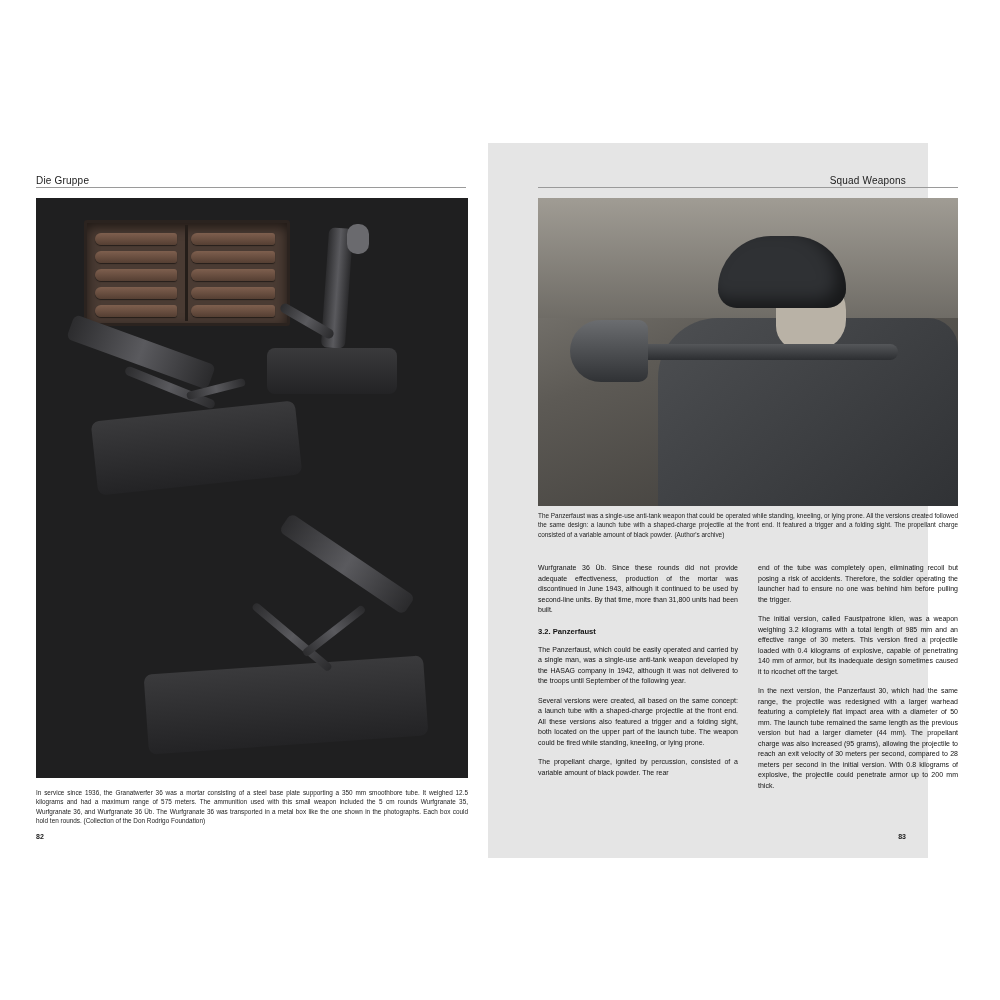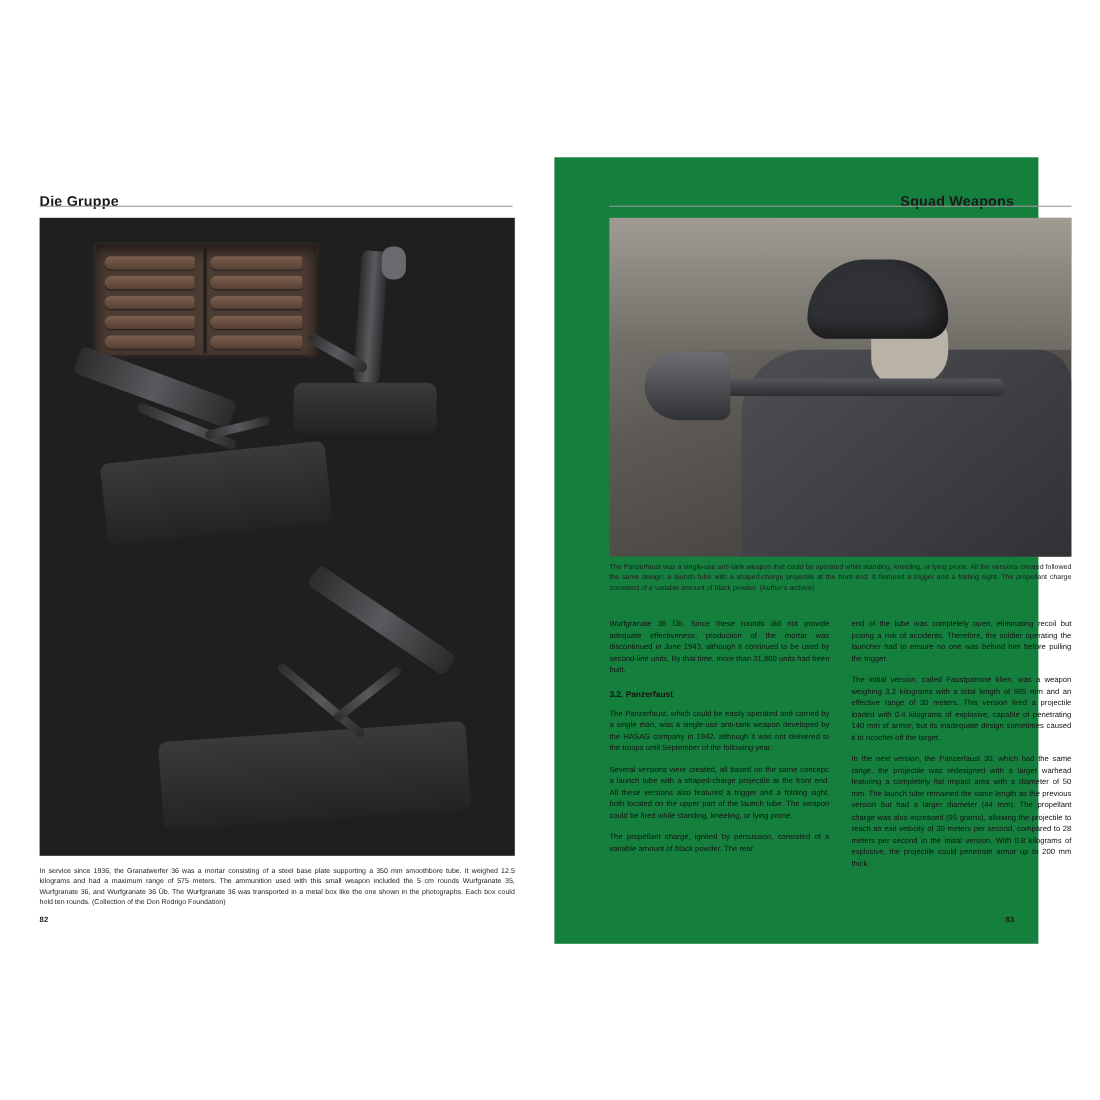--- a/index.html
+++ b/index.html
@@ -18,27 +18,26 @@
   .page-left{
     position:absolute;
     left:20px;top:143px;
     width:468px;height:715px;
     background:#ffffff;
   }
   .page-right{
     position:absolute;
     left:488px;top:143px;
     width:440px;height:715px;
-    background:#15803d;
-    margin-left:16px;
+    background:#e5e5e5;
   }
   .runhead{
     position:absolute;
-    font-size:13px;
-    font-weight:bold;
+    font-size:10px;
+    font-weight:normal;
     color:#1a1a1a;
     letter-spacing:.2px;
   }
   .runhead-left{left:16px;top:32px;}
   .runhead-right{right:22px;top:32px;}
   .rule{
     position:absolute;
     height:1px;background:#9a9a9a;
   }
   .rule-left{left:16px;top:44px;width:430px;}

